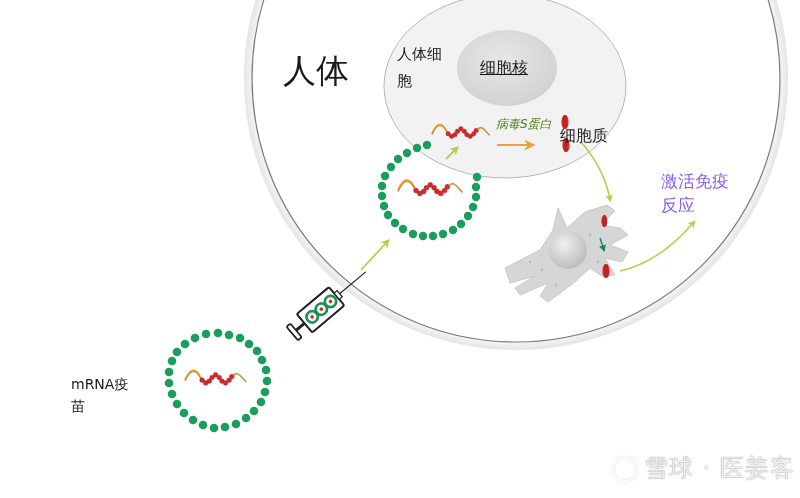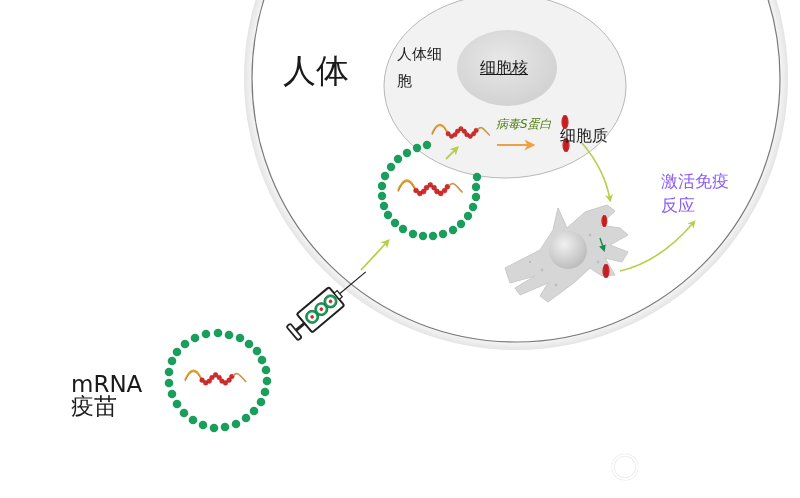--- a/index.html
+++ b/index.html
@@ -6,21 +6,21 @@
     body { width: 800px; height: 498px; position: relative; overflow: hidden;
            font-family: "DejaVu Sans", "Liberation Sans", sans-serif; }
     .layer { position: absolute; left: 0; top: 0; width: 800px; height: 498px; }
     .label { position: absolute; color: #1a1a1a; white-space: nowrap; line-height: 1.15; }
     .big { font-size: 33px; left: 283px; top: 52px; }
     .cell-title { font-size: 15px; left: 397px; top: 41px; width: 46px; white-space: normal; line-height: 27px; }
     .nucleus-label { font-size: 16px; left: 480px; top: 59px; text-decoration: underline; }
     .cytoplasm-label { font-size: 16px; left: 560px; top: 79px; margin-top: 48px; }
     .sprotein-label { font-size: 12px; left: 496px; top: 118px; color: #4d7c0f; font-style: italic; }
     .immune-label { font-size: 17px; left: 661px; top: 169px; color: #8b5cf6; width: 80px; white-space: normal; line-height: 24px; }
-    .vaccine-label { font-size: 23px; left: 71px; top: 373px; width: 70px; white-space: normal; line-height: 22px; }
+    .vaccine-label { font-size: 14px; left: 71px; top: 373px; width: 70px; white-space: normal; line-height: 22px; }
     .watermark { position: absolute; left: 612px; top: 452px; font-size: 24px; color: rgba(255,255,255,0.85);
                  text-shadow: 0 0 1px #9a9a9a, 0 0 1px #9a9a9a; letter-spacing: 1px; }
     .wm-logo { display: inline-block; width: 22px; height: 22px; border: 2px solid rgba(255,255,255,0.9);
                border-radius: 50%; box-shadow: 0 0 1px #9a9a9a, inset 0 0 1px #9a9a9a; vertical-align: middle; margin-right: 6px; }
   </style>
 </head>
 <body>
 
 <svg class="layer" viewBox="0 0 800 498" xmlns="http://www.w3.org/2000/svg">
   <defs>
@@ -207,14 +207,14 @@
 
 <div class="label big">人体</div>
 <div class="label cell-title">人体细胞</div>
 <div class="label nucleus-label">细胞核</div>
 <div class="label cytoplasm-label">细胞质</div>
 <div class="label sprotein-label">病毒S蛋白</div>
 <div class="label immune-label">激活免疫反应</div>
 <div class="label vaccine-label">mRNA疫苗</div>
 
 <div class="watermark">
-  <span class="wm-logo"></span>
+  <span class="wm-logo"></span><span>雪球 · 医姜客</span>
 </div>
 
 </body></html>

